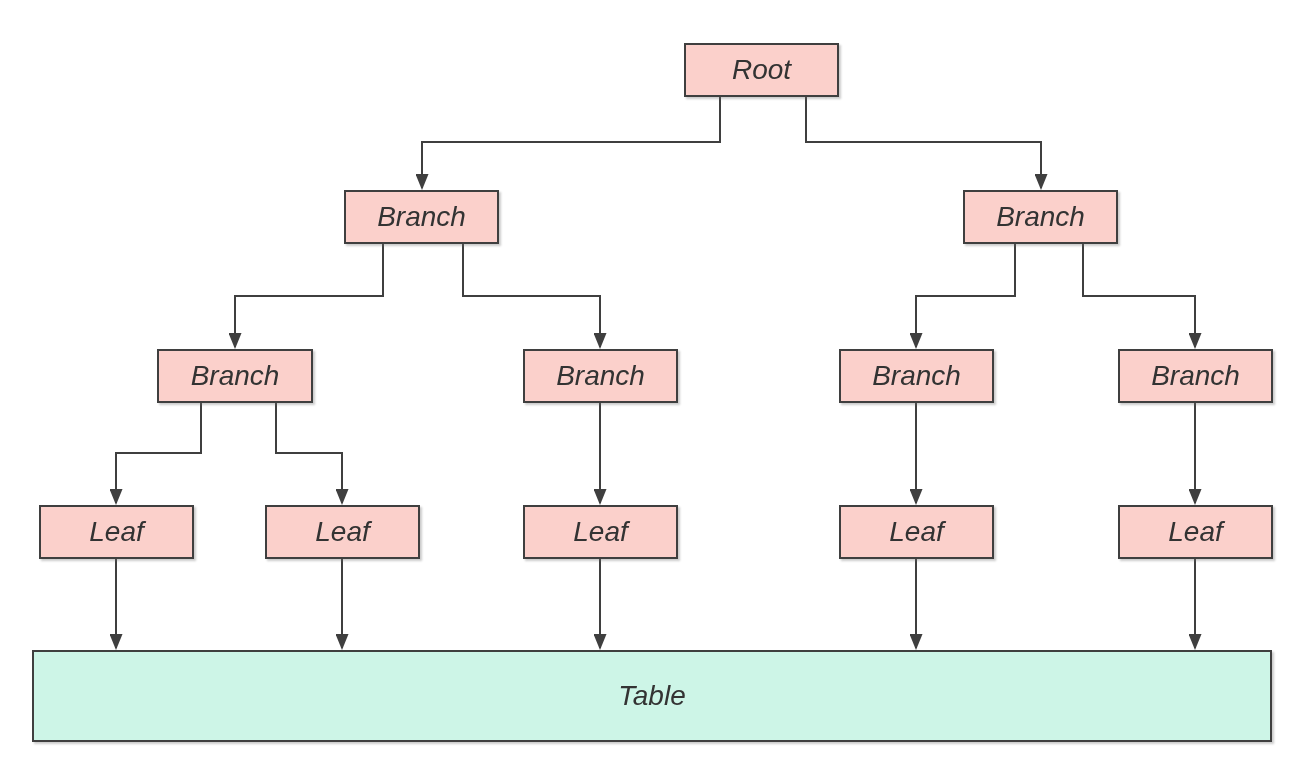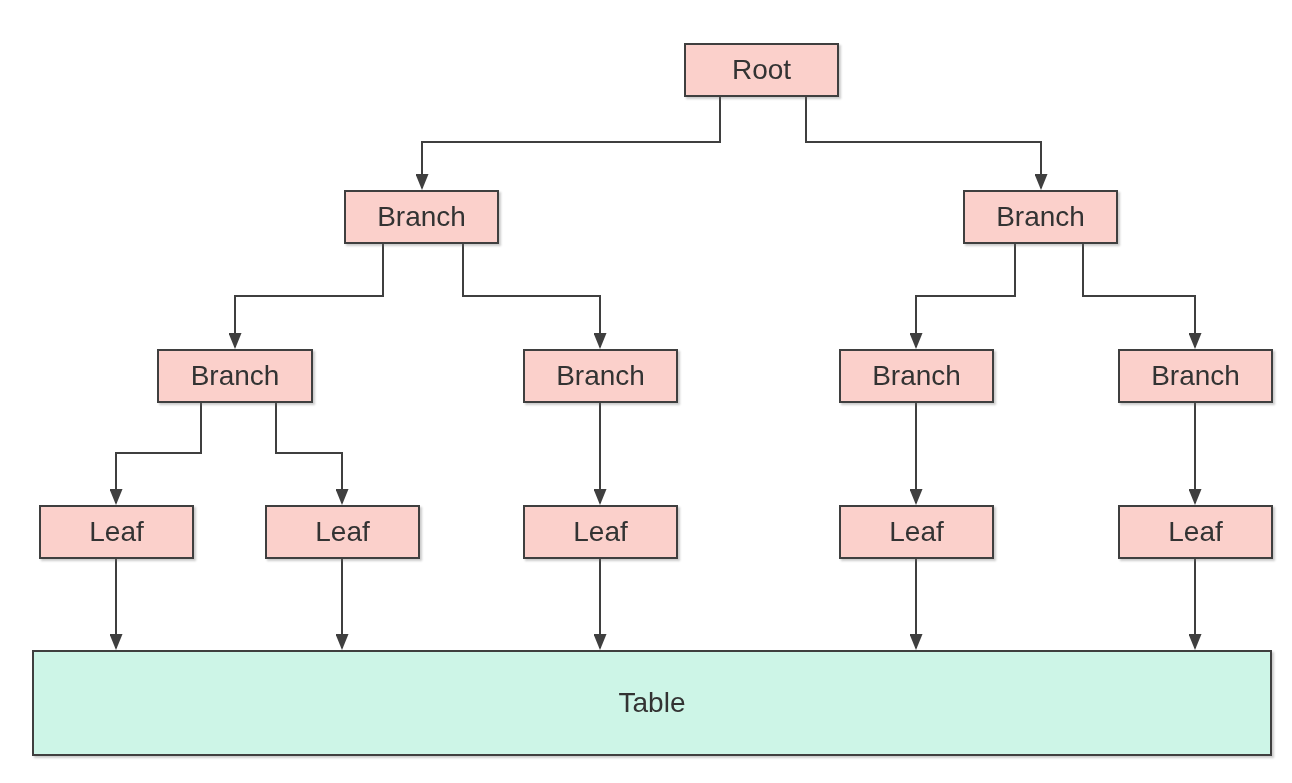--- a/index.html
+++ b/index.html
@@ -18,25 +18,26 @@
     width: 155px;
     border: 2px solid var(--border, #3f3f3f);
     background: var(--node-fill, #fbd0cb);
     color: var(--text, #333333);
     display: flex;
     align-items: center;
     justify-content: center;
     font-size: 28px;
     line-height: 1;
     box-shadow: 2px 2px 2px rgba(110,110,110,0.35);
+    font-style: italic;
   }
   .table-node {
     background: var(--table-fill, #cdf5e7);
     width: 1240px;
-    height: 106px;
+    height: 92px;
   }
   .connector-layer {
     position: absolute;
     left: 0; top: 0;
     width: 1292px;
     height: 783px;
     pointer-events: none;
   }
   .connector {
     fill: none;

